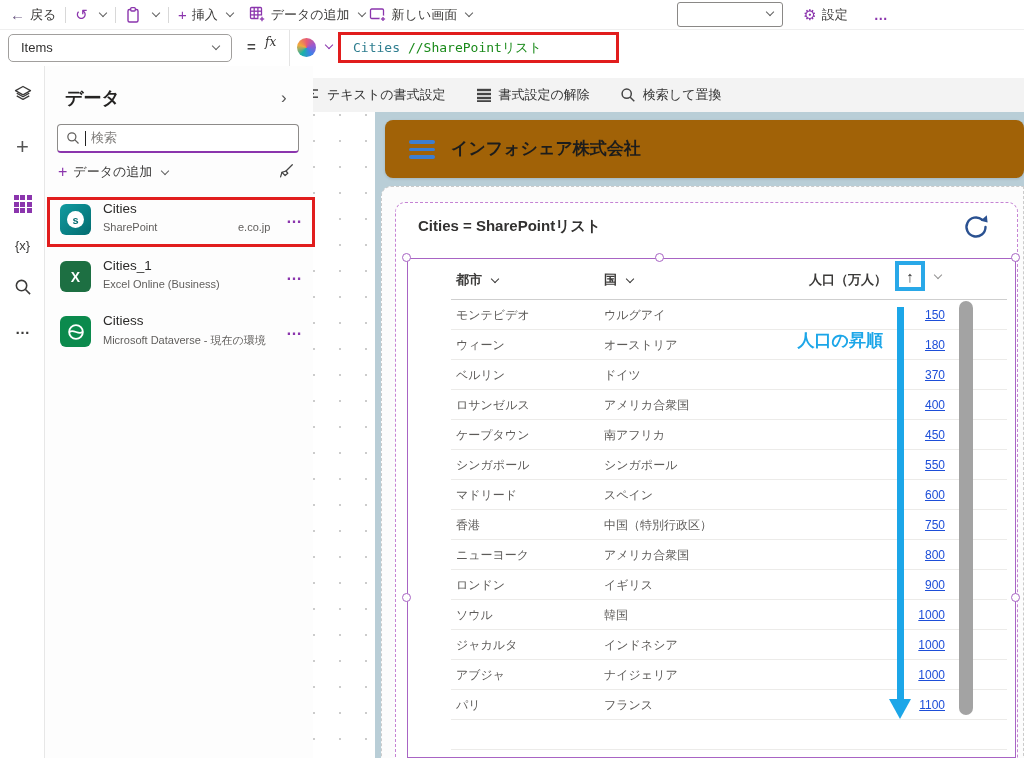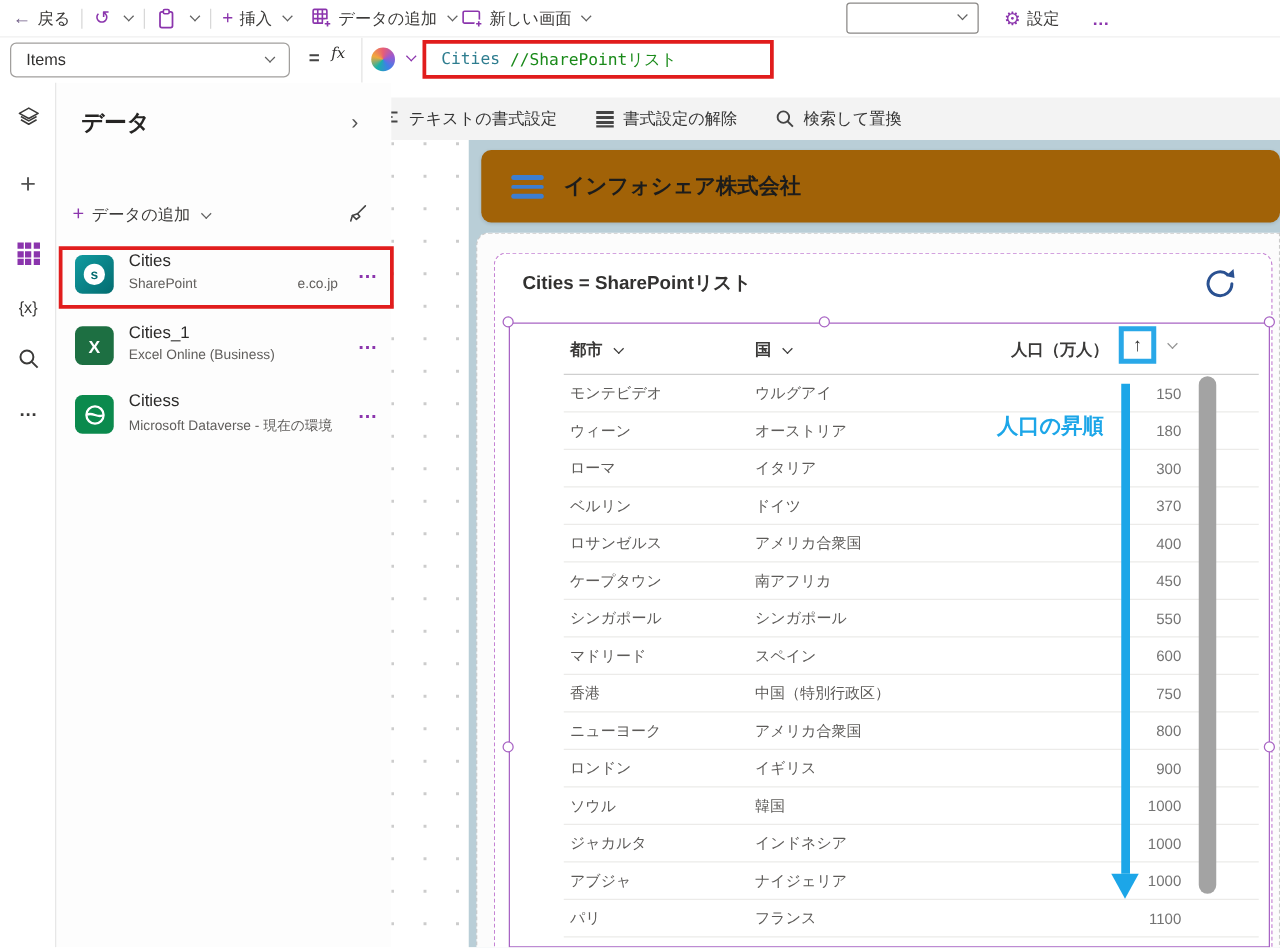--- a/index.html
+++ b/index.html
@@ -114,21 +114,21 @@
     background:#fff; text-align:center; line-height:23px; font-size:15px; color:#333; z-index:9; }
   .filtchev { position:absolute; left:523px; top:16px; opacity:.55; }
   .ghead-line { position:absolute; left:43px; right:8px; top:40px; height:1px; background:#cfcfcf; }
 
   .grows { position:absolute; left:0; right:0; top:41px; }
   .g-row { position:relative; height:30px; font-size:12px; }
   .g-row::after { content:''; position:absolute; left:43px; right:8px; bottom:0; height:1px; background:#ecebe9; }
   .g-row span { position:absolute; top:50%; transform:translateY(-50%); }
   .c-city { left:48px; color:#5d5b59; }
   .c-country { left:196px; color:#5d5b59; }
-  .c-pop { right:70px; color:#737373; }
+  .c-pop { right:70px; color:#1d4ed8;text-decoration:underline; }
 
   .vscroll { position:absolute; left:551px; top:42px; width:14px; height:414px;
     background:#a3a3a3; border-radius:7px; z-index:10; cursor:pointer; }
   .sort-arrow-line { position:absolute; left:489px; top:48px; width:7px; height:392px; background:#1ca6e8; z-index:11; }
   .sort-arrow-head { position:absolute; left:481px; top:440px; width:0; height:0; z-index:11;
     border-left:11px solid transparent; border-right:11px solid transparent; border-top:20px solid #1ca6e8; }
   .annotation { position:absolute; right:132px; top:70px; font-size:17px; font-weight:bold;
     color:#1ca6e8; z-index:11; }
 
   svg { display:block; }
@@ -299,20 +299,28 @@
           <circle cx="6.7" cy="6.7" r="4.6" fill="none" stroke="#3b3a39" stroke-width="1.4"></circle>
           <line x1="10.2" y1="10.2" x2="14.3" y2="14.3" stroke="#3b3a39" stroke-width="1.4"></line>
         </svg>
     </div>
     <div class="rail-ic" style="top:254px; font-size:15px; color:#3b3a39; font-weight:bold">…</div>
   </div>
 
   <div class="panel">
     <div class="panel-title">データ</div>
     <div class="panel-collapse">›</div>
+    <div class="searchbox">
+      <svg width="14" height="14" viewBox="0 0 16 16">
+          <circle cx="6.7" cy="6.7" r="4.6" fill="none" stroke="#605e5c" stroke-width="1.4"></circle>
+          <line x1="10.2" y1="10.2" x2="14.3" y2="14.3" stroke="#605e5c" stroke-width="1.4"></line>
+        </svg>
+      <span class="caret"></span>
+      <span class="search-ph">検索</span>
+    </div>
     <div class="adddata">
       <span class="plus">+</span>
       <span>データの追加</span>
       <span class="chev"></span>
     </div>
     <div class="broom">
       <svg width="18" height="18" viewBox="0 0 20 20">
           <g fill="none" stroke="#444" stroke-width="1.4" stroke-linejoin="round" stroke-linecap="round">
             <line x1="17" y1="3" x2="10" y2="10"></line>
             <path d="M10 10 L5.5 11.5 9 15 12 12.5 Z"></path>
@@ -402,25 +410,20 @@
      <span class="c-city">モンテビデオ</span>
      <span class="c-country">ウルグアイ</span>
      <span class="c-pop">150</span>
    </div>
         <div class="g-row">
      <span class="c-city">ウィーン</span>
      <span class="c-country">オーストリア</span>
      <span class="c-pop">180</span>
    </div>
         <div class="g-row">
-     <span class="c-city">ローマ</span>
-     <span class="c-country">イタリア</span>
-     <span class="c-pop">300</span>
-   </div>
-        <div class="g-row">
      <span class="c-city">ベルリン</span>
      <span class="c-country">ドイツ</span>
      <span class="c-pop">370</span>
    </div>
         <div class="g-row">
      <span class="c-city">ロサンゼルス</span>
      <span class="c-country">アメリカ合衆国</span>
      <span class="c-pop">400</span>
    </div>
         <div class="g-row">

